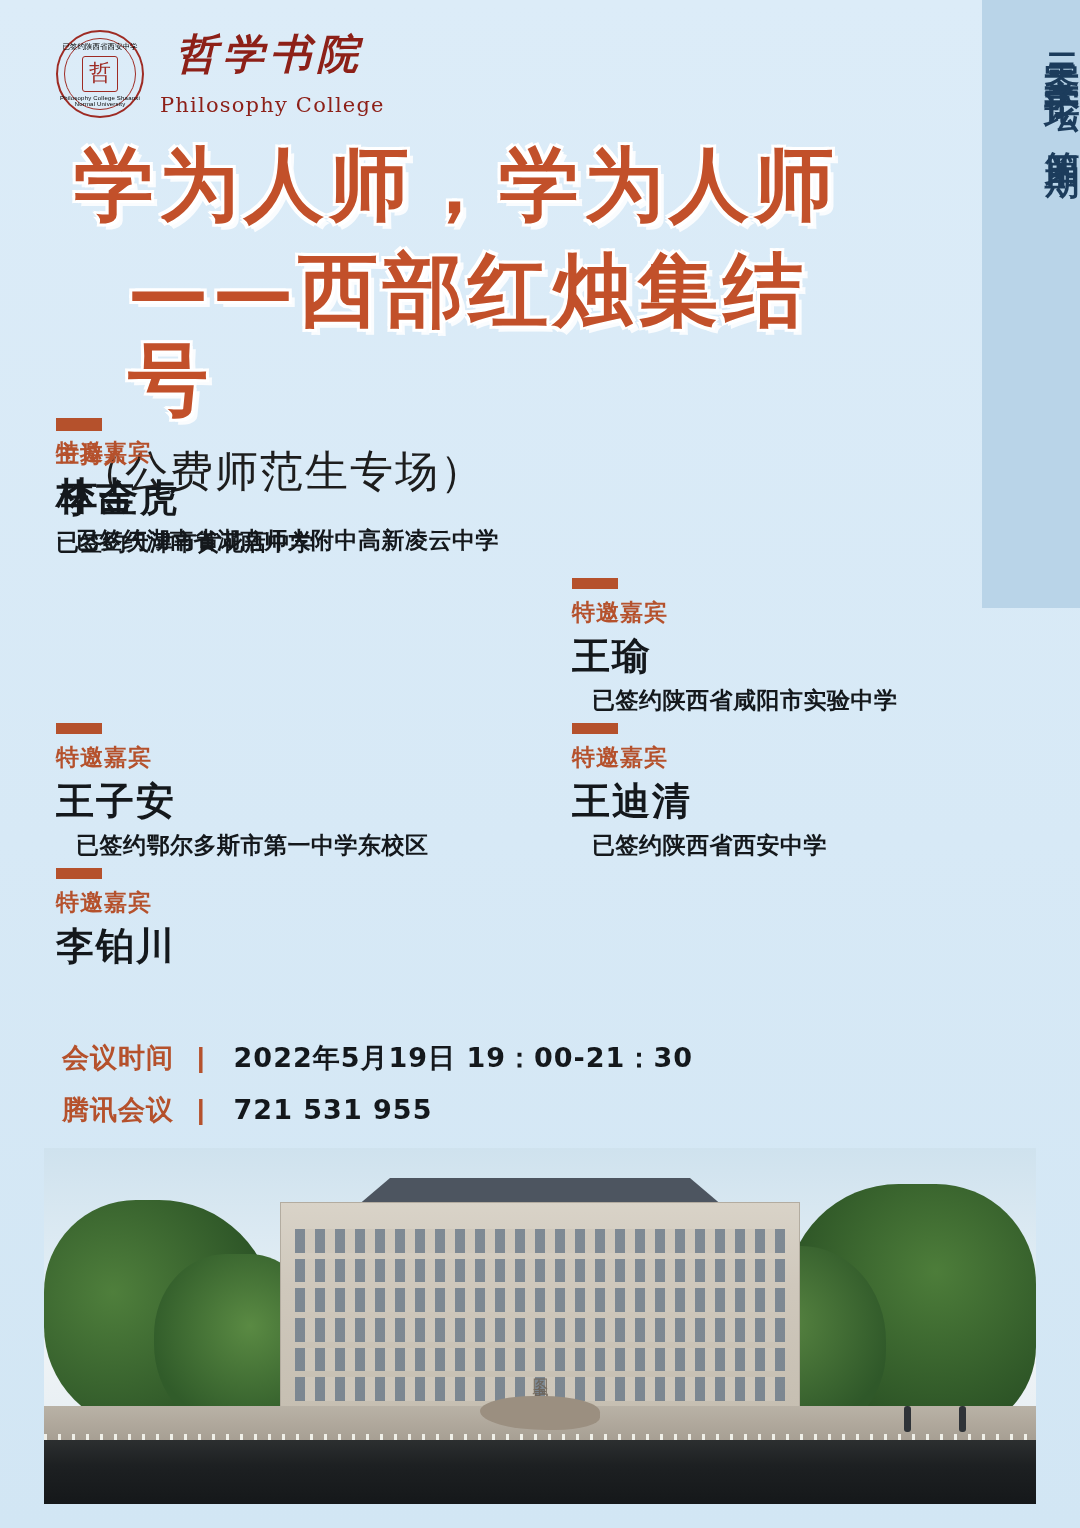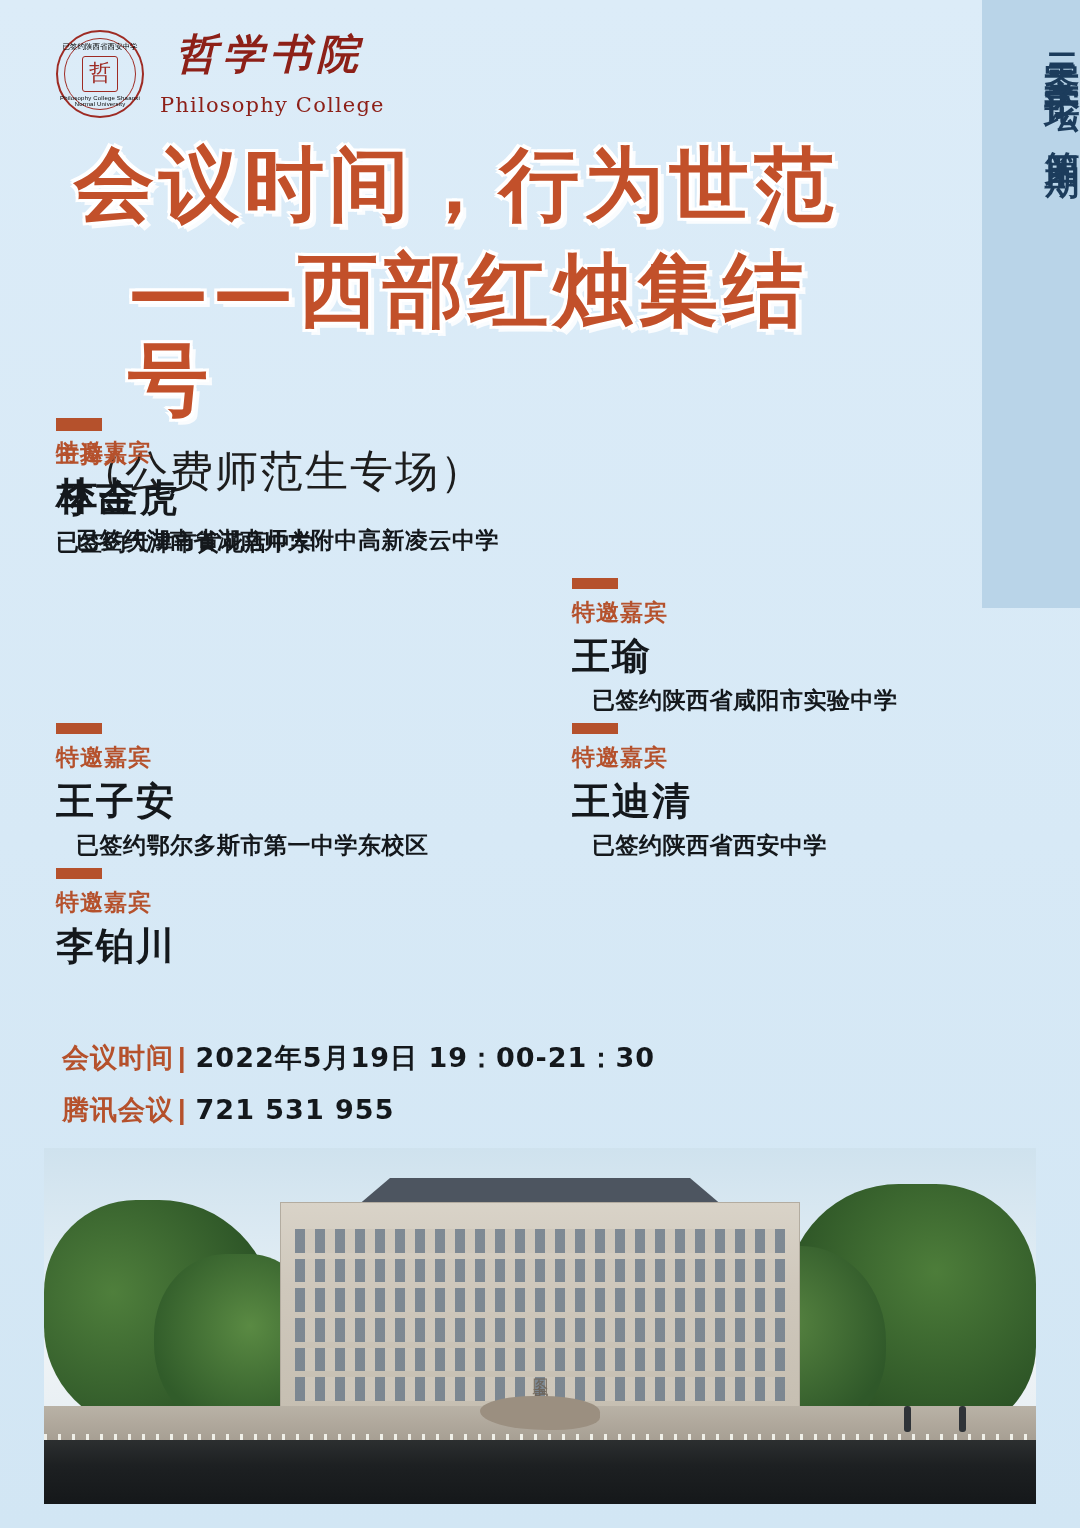--- a/index.html
+++ b/index.html
@@ -227,20 +227,21 @@
     position: absolute;
     left: 62px;
     top: 1040px;
     width: 900px;
   }
   .meta-row {
     display: flex;
     align-items: baseline;
     margin-bottom: 16px;
     font-size: 27px;
+    gap: 19px;
   }
   .meta-label {
     color: #b5512c;
     font-weight: 700;
     letter-spacing: 1px;
   }
   .meta-bar {
     color: #b5512c;
     margin: 0 10px 0 4px;
     font-weight: 700;
@@ -421,21 +422,21 @@
       <div class="seal-center">哲</div>
       <div class="rt-bottom">Philosophy College Shaanxi Normal University</div>
     </div>
     <div class="logo-text">
       <div class="logo-cn">哲学书院</div>
       <div class="logo-en">Philosophy College</div>
     </div>
   </div>
 
   <div class="title-block">
-    <div class="title-line one">会议时间，行为世范</div>
+    <div class="title-line one">学为人师，学为人师</div>
     <div class="title-line two">——西部红烛集结号</div>
     <div class="subtitle">（公费师范生专场）</div>
   </div>
 
   <div class="people">
 
     <div class="person host" id="p-host" style="left:0;top:2px;">
       <div class="tick"></div>
       <div class="role">主持人</div>
       <div class="pname">李金虎</div>

